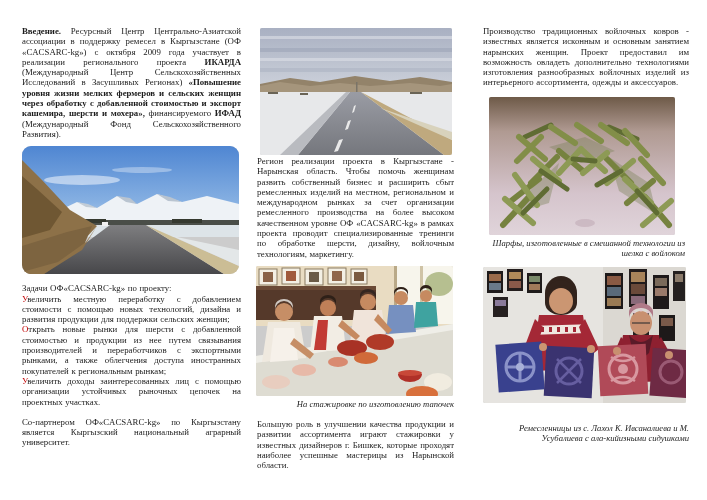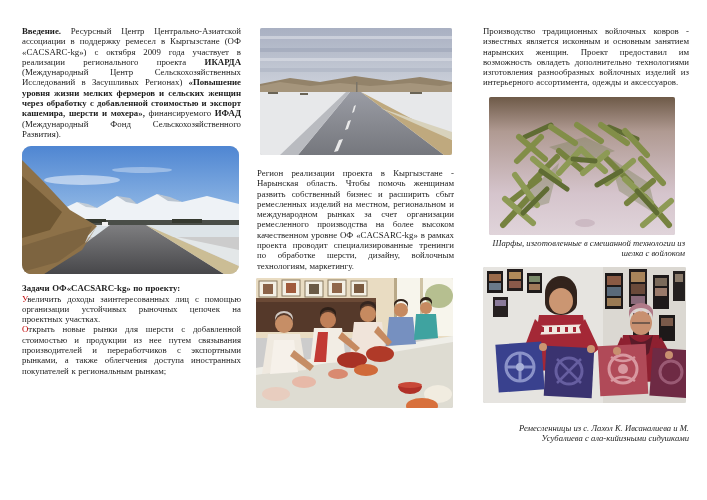--- a/index.html
+++ b/index.html
@@ -11,33 +11,33 @@
   .col{position:absolute;top:0;}
   .col-left{left:22px;top:26px;width:219px;}
   .col-mid{left:257px;top:28px;width:197px;}
   .col-right{left:483px;top:26px;width:206px;}
   .body-text{
     font-size:8.8px;line-height:10.3px;text-align:justify;margin:0;
     word-spacing:0.4px;
   }
   .body-text b{font-weight:bold;}
   .red-cap{color:#c00000;}
-  .tasks-heading{font-weight:bold;margin-top:9px;}
+  .tasks-heading{font-weight:normal;margin-top:9px;}
   .caption{
     font-size:8.6px;line-height:10px;font-style:italic;margin:3px 0 0 0;
     text-align:right;
   }
   .photo{display:block;overflow:hidden;background:#ccc;}
   .photo svg{display:block;}
   .photo-road1{margin-top:7px;width:217px;height:128px;border-radius:9px;}
   .photo-road2{width:192px;height:127px;margin-left:3px;border-radius:2px;}
   .photo-workshop{margin-top:7px;width:197px;height:130px;margin-left:-1px;border-radius:2px;}
   .photo-scarves{margin-top:9px;margin-left:6px;width:186px;height:138px;border-radius:2px;}
   .photo-artisans{margin-top:9px;width:203px;height:136px;border-radius:2px;}
-  .mt7{margin-top:13px;}
+  .mt7{margin-top:1px;}
   .mt10{margin-top:10px;}
 </style>
 </head>
 <body>
 
 <div class="page">
 
   <div class="col col-left">
     <p class="body-text"><b>Введение.</b><span> Ресурсный Центр Центрально-Азиатской ассоциации в поддержку ремесел в Кыргызстане (ОФ «CACSARC-kg») с октября 2009 года участвует в реализации регионального проекта </span><b>ИКАРДА</b><span> (Международный Центр Сельскохозяйственных Исследований в Засушливых Регионах) </span><b>«Повышение уровня жизни мелких фермеров и сельских женщин через обработку с добавленной стоимостью и экспорт кашемира, шерсти и мохера»,</b><span> финансируемого </span><b>ИФАД</b><span> (Международный Фонд Сельскохозяйственного Развития).</span></p>
 
@@ -70,22 +70,24 @@
         <polygon points="0,100 45,86 70,80 50,128 0,128" fill="#7d6440"></polygon>
         <polygon points="88,79 124,79 202,128 22,128" fill="url(#road1)"></polygon>
         <polygon points="124,79 217,120 217,128 202,128" fill="#cbbd95"></polygon>
         <polygon points="150,90 217,104 217,120 170,99" fill="#e3e7e8"></polygon>
         <rect x="80" y="76" width="6" height="4" fill="#f2f2f2"></rect>
         <polygon points="22,128 60,104 75,80 64,96 36,116 0,126 0,128" fill="#8d7148"></polygon>
       </svg>
     </div>
 
     <p class="body-text tasks-heading">Задачи ОФ«CACSARC-kg» по проекту:</p>
+    <p class="body-text"><span class="red-cap">У</span><span>величить местную переработку с добавлением стоимости с помощью новых технологий, дизайна и развития продукции для поддержки сельских женщин;</span></p>
+    <p class="body-text"><span class="red-cap">О</span><span>ткрыть новые рынки для шерсти с добавленной стоимостью и продукции из нее путем связывания производителей и переработчиков с экспортными рынками, а также облегчения доступа иностранных покупателей к региональным рынкам;</span></p>
     <p class="body-text"><span class="red-cap">У</span><span>величить доходы заинтересованных лиц с помощью организации устойчивых рыночных цепочек на проектных участках.</span></p>
-    <p class="body-text"><span class="red-cap">О</span><span>ткрыть новые рынки для шерсти с добавленной стоимостью и продукции из нее путем связывания производителей и переработчиков с экспортными рынками, а также облегчения доступа иностранных покупателей к региональным рынкам;</span></p>
+    <p class="body-text mt10">Со-партнером ОФ«CACSARC-kg» по Кыргызстану является Кыргызский национальный аграрный университет.</p>
   </div>
 
   <div class="col col-mid">
     <div class="photo photo-road2">
       <svg width="192" height="127" viewBox="0 0 192 127">
         <defs>
           <linearGradient id="sky2" x1="0" y1="0" x2="0" y2="1">
             <stop offset="0" stop-color="#a9b0c2"></stop>
               <stop offset="1" stop-color="#ccd1da"></stop>
           </linearGradient>
@@ -173,21 +175,23 @@
         <path d="M142,108 a12,8 0 0 0 24,0 z" fill="#b03028"></path>
         <ellipse cx="154" cy="107" rx="12" ry="3" fill="#c84838"></ellipse>
         <ellipse cx="182" cy="116" rx="14" ry="9" fill="#f1ece0"></ellipse>
         <ellipse cx="166" cy="128" rx="16" ry="8" fill="#d8703c"></ellipse>
 
         <polygon points="86,54 104,70 100,74 82,60" fill="#c68a60"></polygon>
         <polygon points="122,48 136,64 132,68 118,54" fill="#c68a60"></polygon>
         <polygon points="38,72 58,88 54,93 34,78" fill="#c68e66"></polygon>
       </svg>
     </div>
-
+    <p class="caption">На стажировке по изготовлению тапочек</p>
+
+    <p class="body-text mt10">Большую роль в улучшении качества продукции и развитии ассортимента  играют стажировки у известных дизайнеров г. Бишкек, которые проходят наиболее успешные мастерицы из Нарынской области.</p>
   </div>
 
   <div class="col col-right">
     <p class="body-text">Производство традиционных войлочных ковров - известных является исконным и основным занятием нарынских женщин. Проект предоставил им возможность овладеть дополнительно технологиями изготовления разнообразных войлочных изделий из интерьерного ассортимента, одежды и аксессуаров.</p>
 
     <div class="photo photo-scarves">
       <svg width="186" height="138" viewBox="0 0 186 138">
         <defs>
           <linearGradient id="wall4" x1="0" y1="0" x2="0" y2="1">
             <stop offset="0" stop-color="#6e5a48"></stop>

